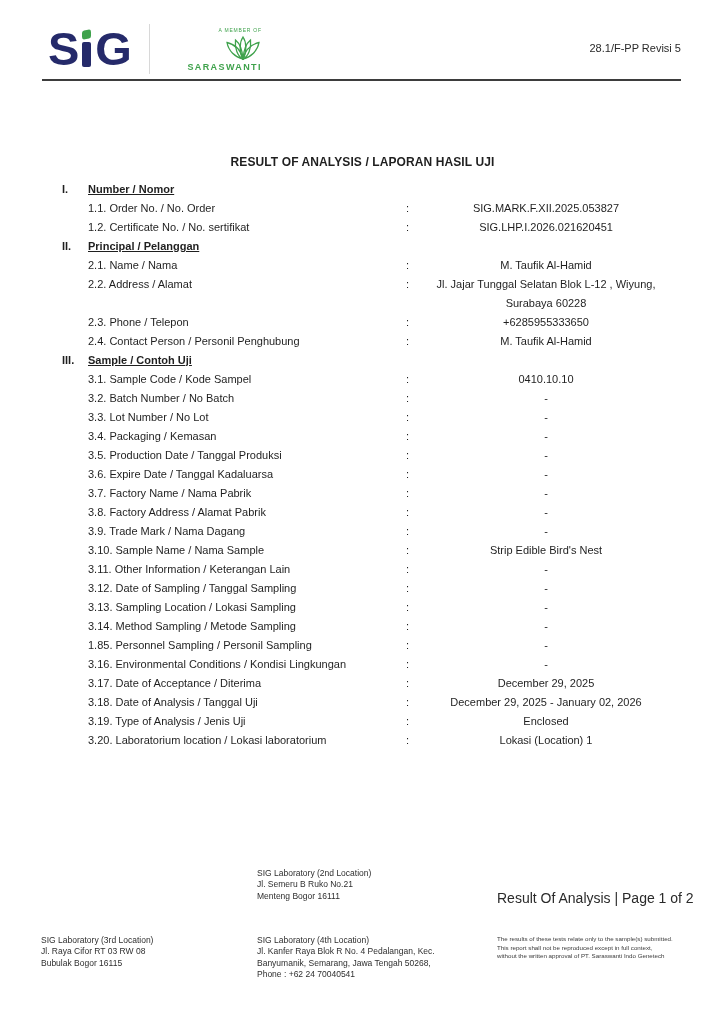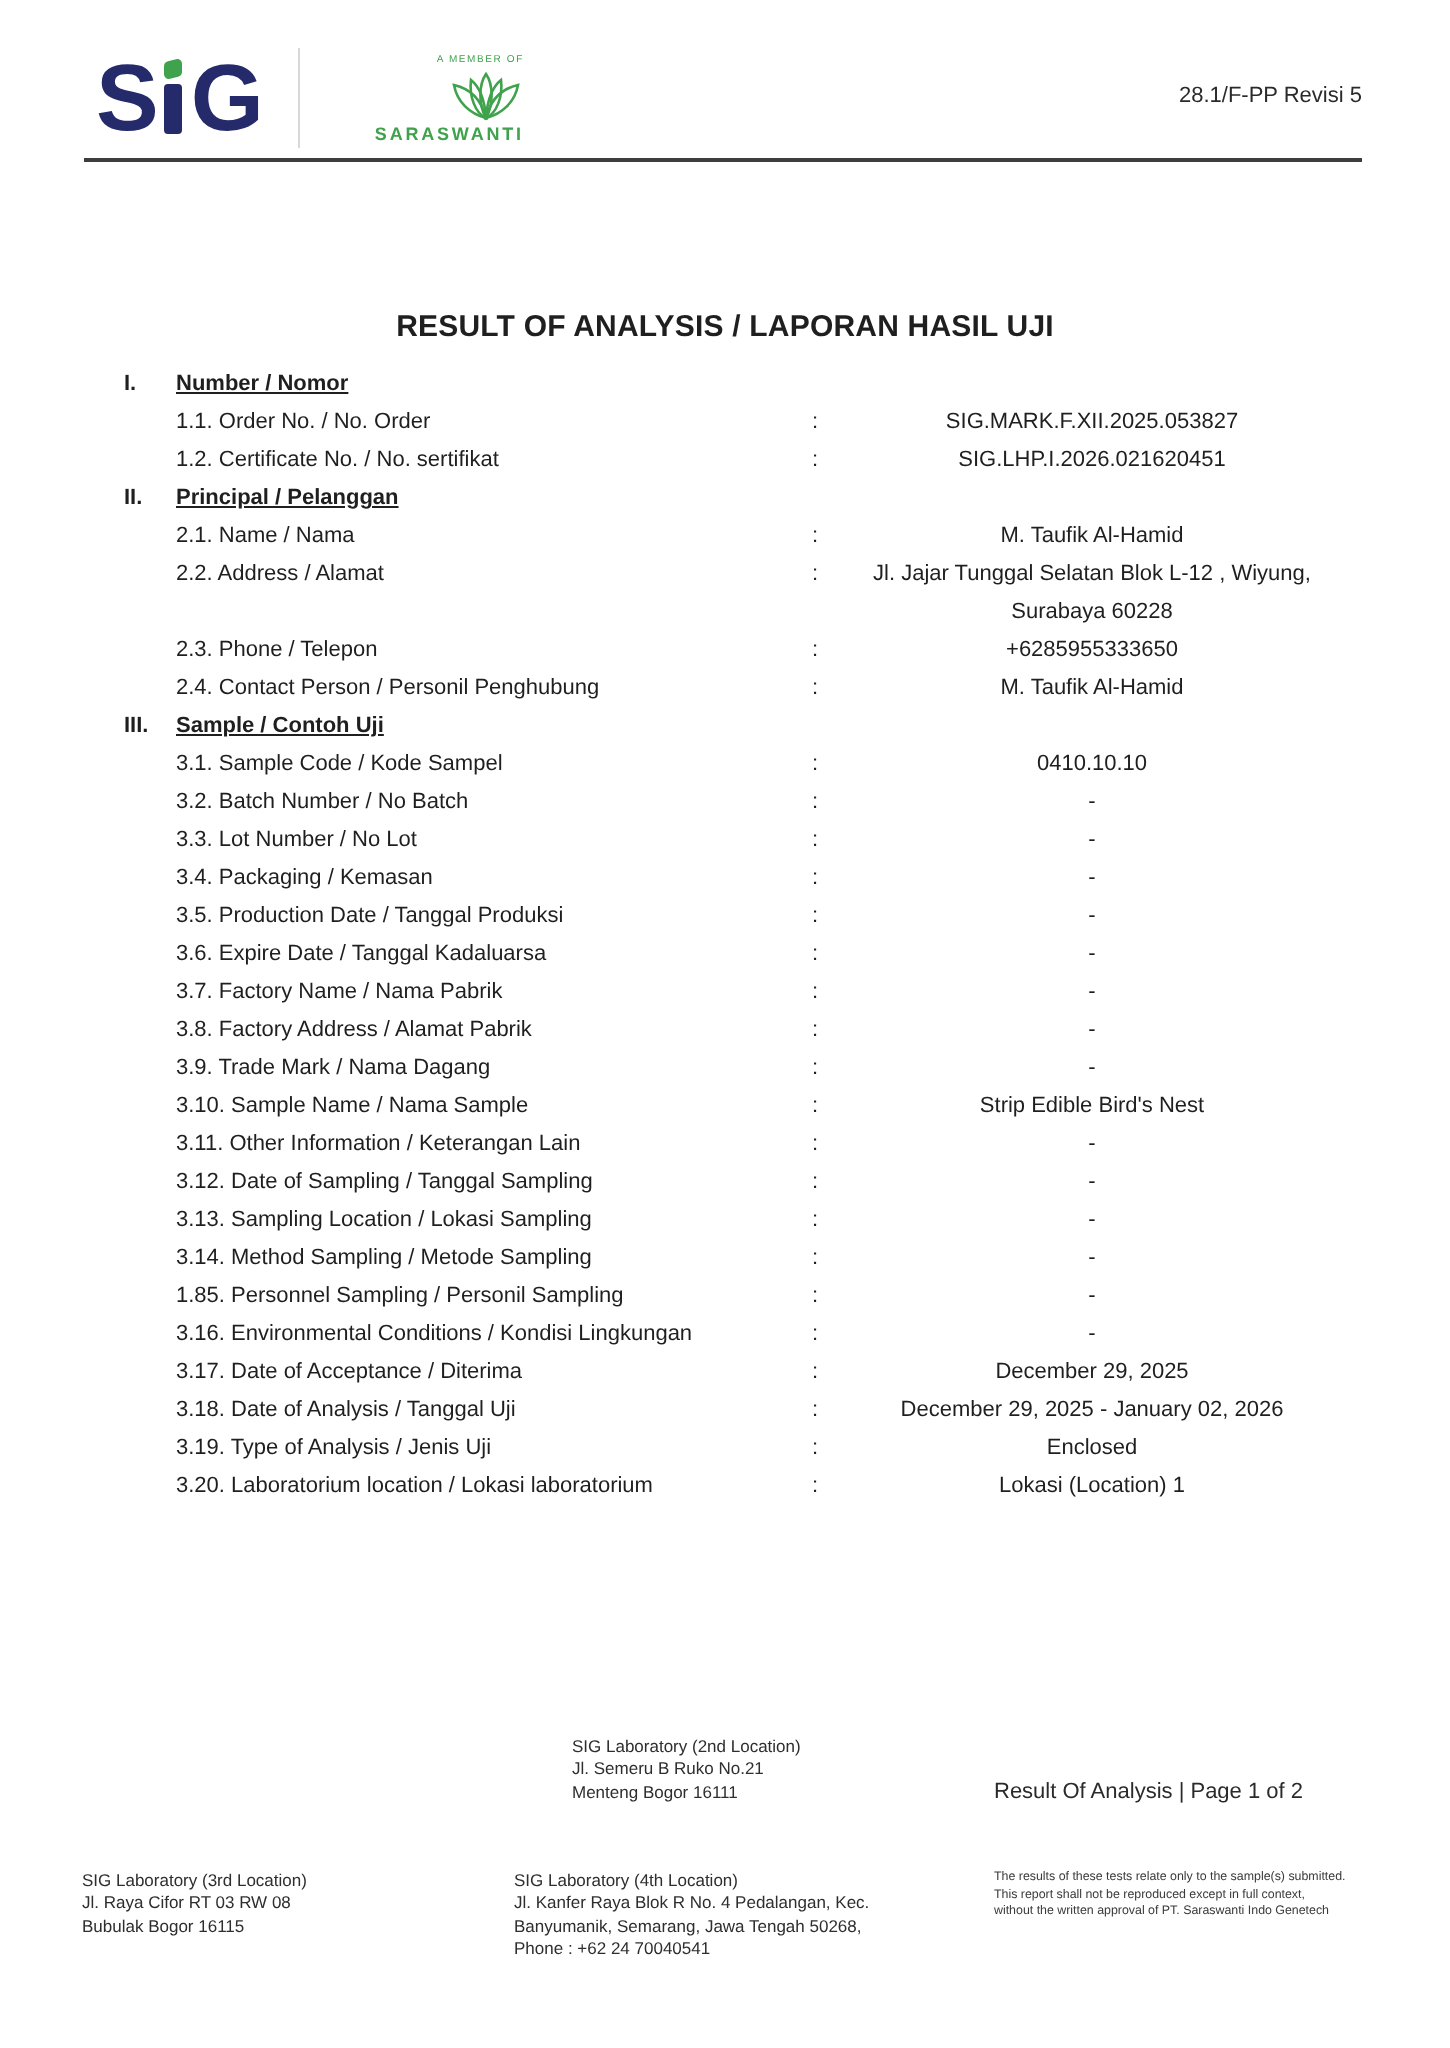--- a/index.html
+++ b/index.html
@@ -16,35 +16,35 @@
   .sig-i { width:9px; height:25px; background:#252a6a; border-radius:2px; margin:0 4px 2px 4px; position:relative; }
   .sig-i::before { content:""; position:absolute; top:-12px; left:0; width:9px; height:9px; background:#3fa24c; border-radius:2px 3px 2px 3px; transform:skewY(-14deg); }
   .logo-divider { width:1px; height:50px; background:#d8d8d8; margin:0 16px 0 18px; }
   .sara-logo { display:flex; flex-direction:column; align-items:flex-end; width:96px; }
   .sara-member { font-size:5px; color:#3fa24c; letter-spacing:0.8px; }
   .leaf-icon { margin-top:1px; }
   .sara-name { font-size:9px; color:#3fa24c; font-weight:bold; letter-spacing:1.4px; margin-top:1px; }
   .doc-number { margin-left:auto; margin-top:18px; font-size:11px; color:#2a2a2a; }
   .rule { border-top:2px solid #3d3d3d; margin:0 44px 0 42px; }
   
-  .title { margin-top:74px; text-align:center; font-size:15px; font-weight:bold; letter-spacing:0.1px; }
+  .title { margin-top:74px; text-align:center; font-size:12px; font-weight:bold; letter-spacing:0.1px; }
   .content { margin:11px 44px 0 62px; }
   .row { display:flex; line-height:19px; font-size:11px; }
   .c-num { width:26px; flex:none; font-weight:bold; }
   .c-label { width:318px; flex:none; }
   .row.sec .c-label { width:auto; font-weight:bold;text-decoration:underline; }
   .c-colon { width:15px; flex:none; }
   .c-value { width:250px; flex:none;text-align:center; }
   
   .lab { position:absolute; font-size:8.5px; line-height:11.4px; color:#2e2e2e; }
   .lab1 { left:41px; top:868px; }
-  .lab2 { left:257px; top:868px;margin-left:29px; }
+  .lab2 { left:257px; top:868px; }
   .lab3 { left:41px; top:935px; }
   .lab4 { left:257px; top:935px; }
-  .page-label { position:absolute; left:497px; top:890px; font-size:11px; color:#2a2a2a; }
+  .page-label { position:absolute; left:497px; top:890px; font-size:14px; color:#2a2a2a; }
   .disclaimer { position:absolute; left:497px; top:935px; width:190px; font-size:6.2px; line-height:8.6px; color:#3a3a3a; }
 </style>
 </head>
 <body>
 
 <div class="page">
 
   <div class="header">
     <div class="logo-row">
       <div class="sig-logo">

